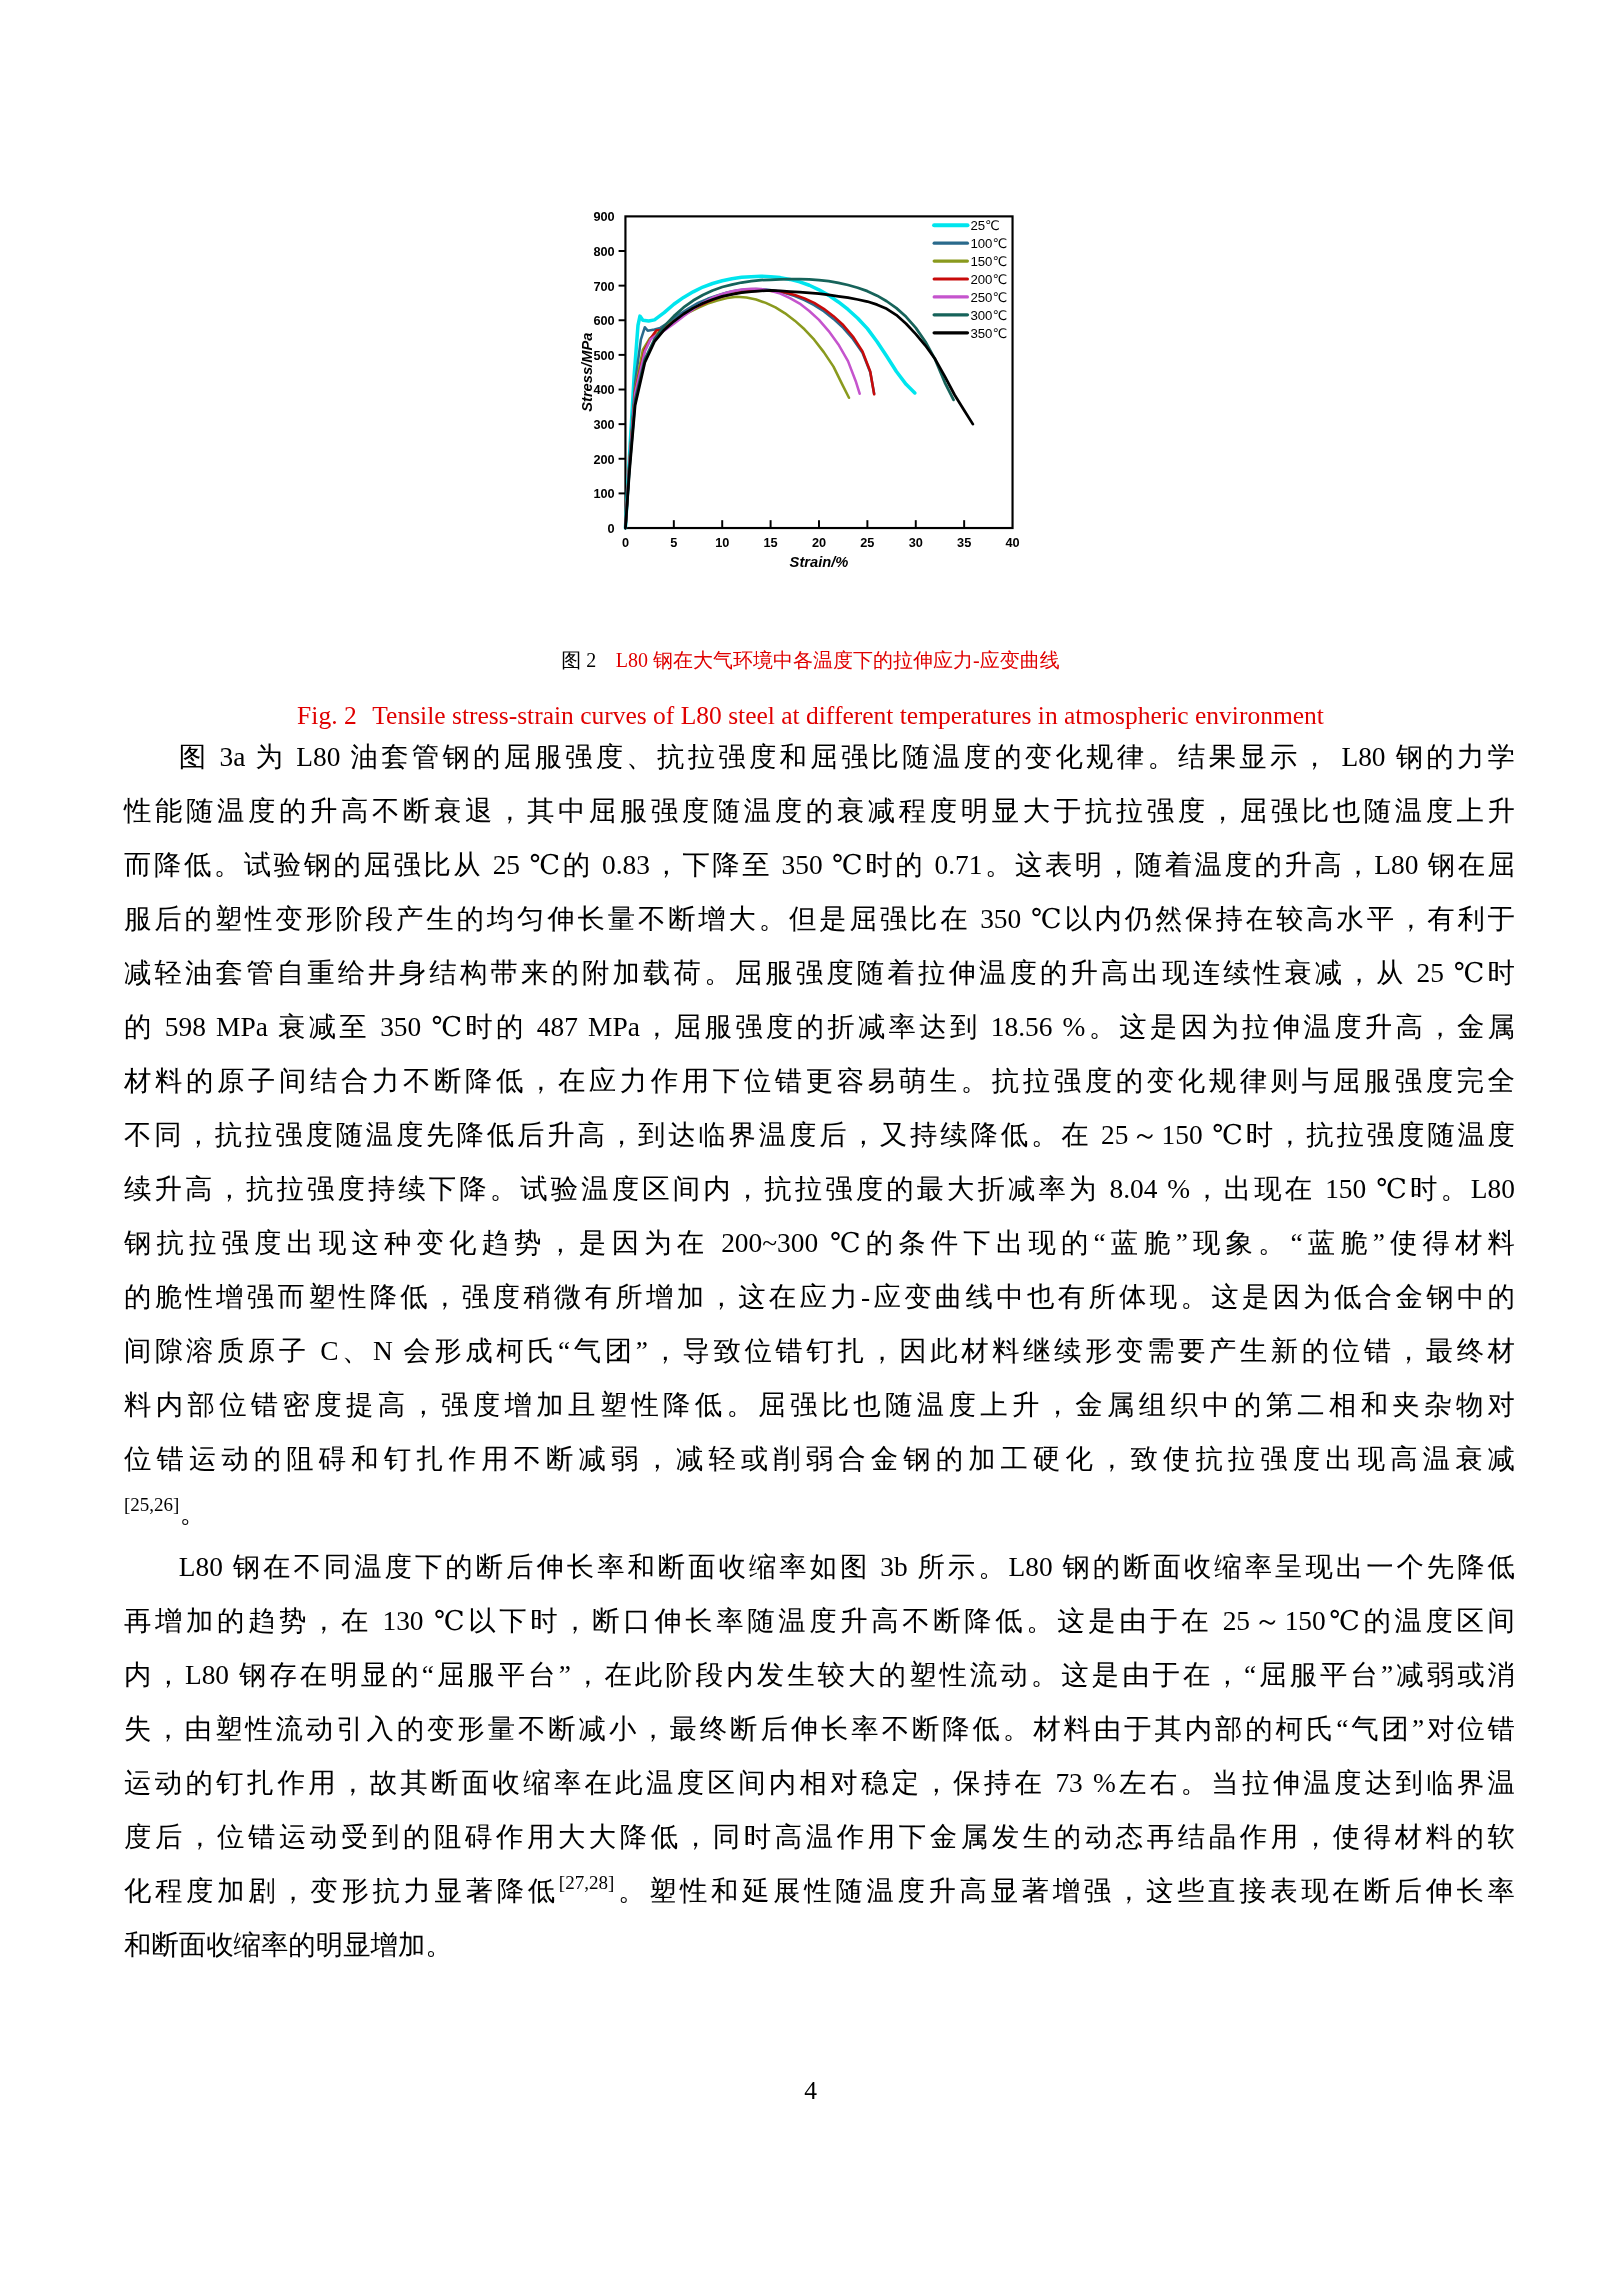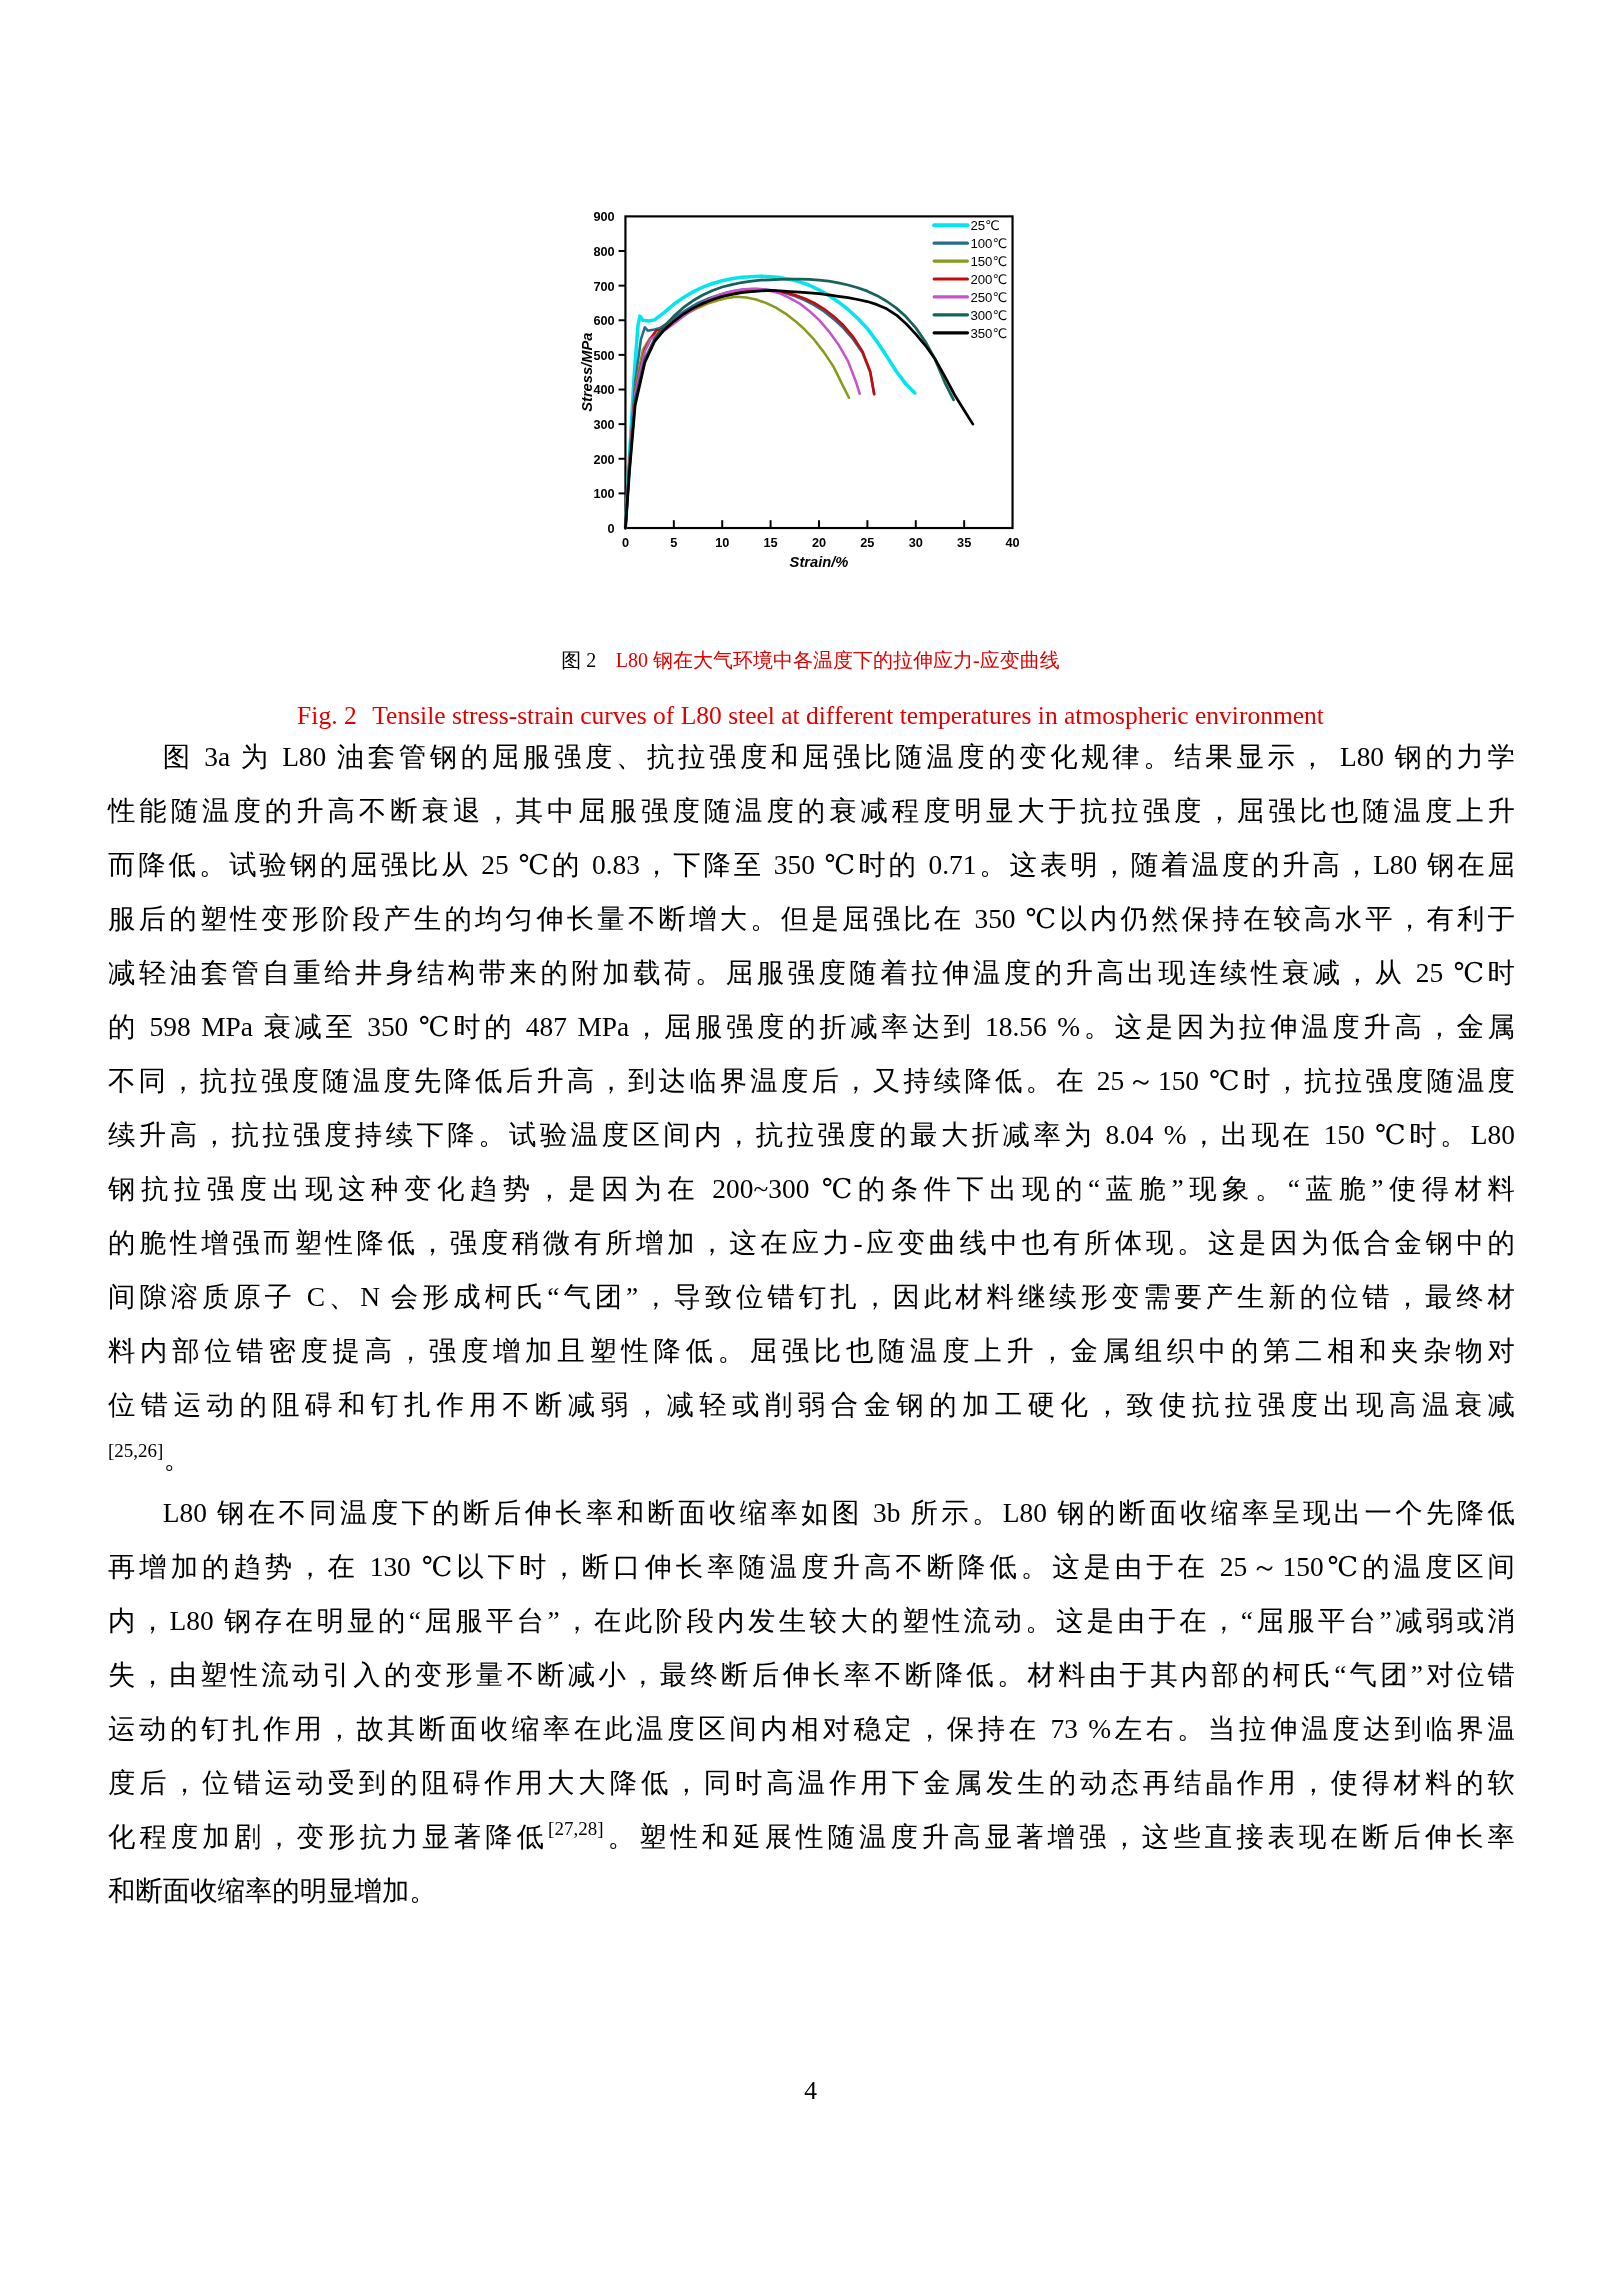--- a/index.html
+++ b/index.html
@@ -9,21 +9,21 @@
   .figure svg{display:block;}
   svg .tick{font-family:"Liberation Sans","DejaVu Sans",sans-serif;font-weight:bold;font-size:13px;fill:#000;}
   svg .axlabel{font-family:"Liberation Sans","DejaVu Sans",sans-serif;font-weight:bold;font-style:italic;font-size:15px;fill:#000;}
   svg .legend{font-family:"Liberation Sans","DejaVu Sans",sans-serif;font-size:13.5px;fill:#000;}
   .cap-zh{position:absolute;left:0;top:639px;width:100%;text-align:center;font-size:20px;line-height:43px;}
   .cap-zh .lab{color:#000;margin-right:19.6px;}
   .cap-zh .txt{color:#e00000;}
   .cap-en{position:absolute;left:0;top:696px;width:100%;text-align:center;font-size:25.5px;line-height:39px;color:#e00000;}
   .cap-en .lab{margin-right:15.7px;}
   .body-text{position:absolute;left:108px;top:730px;width:1407px;font-size:27.4px;}
-  .bline{height:54px;line-height:54px;text-align:justify;text-align-last:justify;white-space:nowrap;}
+  .bline{height:54px;line-height:54px;text-align:justify;text-align-last:justify;white-space:nowrap;margin-left:16px;}
   .bline.first{text-indent:2em;}
   .bline.last{text-align-last:left;}
   .bline sup{font-size:19px;line-height:0;vertical-align:10.8px;}
   .page-num{position:absolute;left:0;top:2076px;width:100%;text-align:center;font-size:25.5px;}
 </style>
 </head>
 <body>
 
 <div class="page">
 
@@ -98,20 +98,21 @@
     <span class="lab">Fig. 2</span><span>Tensile stress-strain curves of L80 steel at different temperatures in atmospheric environment</span>
   </div>
 
   <div class="body-text">
       <div class="bline first"><span>图 3a 为 L80 油套管钢的屈服强度、抗拉强度和屈强比随温度的变化规律。结果显示， L80 钢的力学</span></div>
       <div class="bline"><span>性能随温度的升高不断衰退，其中屈服强度随温度的衰减程度明显大于抗拉强度，屈强比也随温度上升</span></div>
       <div class="bline"><span>而降低。试验钢的屈强比从 25 ℃的 0.83，下降至 350 ℃时的 0.71。这表明，随着温度的升高，L80 钢在屈</span></div>
       <div class="bline"><span>服后的塑性变形阶段产生的均匀伸长量不断增大。但是屈强比在 350 ℃以内仍然保持在较高水平，有利于</span></div>
       <div class="bline"><span>减轻油套管自重给井身结构带来的附加载荷。屈服强度随着拉伸温度的升高出现连续性衰减，从 25 ℃时</span></div>
       <div class="bline"><span>的 598 MPa 衰减至 350 ℃时的 487 MPa，屈服强度的折减率达到 18.56 %。这是因为拉伸温度升高，金属</span></div>
+      <div class="bline"><span>材料的原子间结合力不断降低，在应力作用下位错更容易萌生。抗拉强度的变化规律则与屈服强度完全</span></div>
       <div class="bline"><span>不同，抗拉强度随温度先降低后升高，到达临界温度后，又持续降低。在 25～150 ℃时，抗拉强度随温度</span></div>
       <div class="bline"><span>续升高，抗拉强度持续下降。试验温度区间内，抗拉强度的最大折减率为 8.04 %，出现在 150 ℃时。L80</span></div>
       <div class="bline"><span>钢抗拉强度出现这种变化趋势，是因为在 200~300 ℃的条件下出现的“蓝脆”现象。“蓝脆”使得材料</span></div>
       <div class="bline"><span>的脆性增强而塑性降低，强度稍微有所增加，这在应力-应变曲线中也有所体现。这是因为低合金钢中的</span></div>
       <div class="bline"><span>间隙溶质原子 C、N 会形成柯氏“气团”，导致位错钉扎，因此材料继续形变需要产生新的位错，最终材</span></div>
       <div class="bline"><span>料内部位错密度提高，强度增加且塑性降低。屈强比也随温度上升，金属组织中的第二相和夹杂物对</span></div>
       <div class="bline"><span>位错运动的阻碍和钉扎作用不断减弱，减轻或削弱合金钢的加工硬化，致使抗拉强度出现高温衰减</span></div>
       <div class="bline last"><sup>[25,26]</sup><span>。</span></div>
       <div class="bline first"><span>L80 钢在不同温度下的断后伸长率和断面收缩率如图 3b 所示。L80 钢的断面收缩率呈现出一个先降低</span></div>
       <div class="bline"><span>再增加的趋势，在 130 ℃以下时，断口伸长率随温度升高不断降低。这是由于在 25～150℃的温度区间</span></div>

